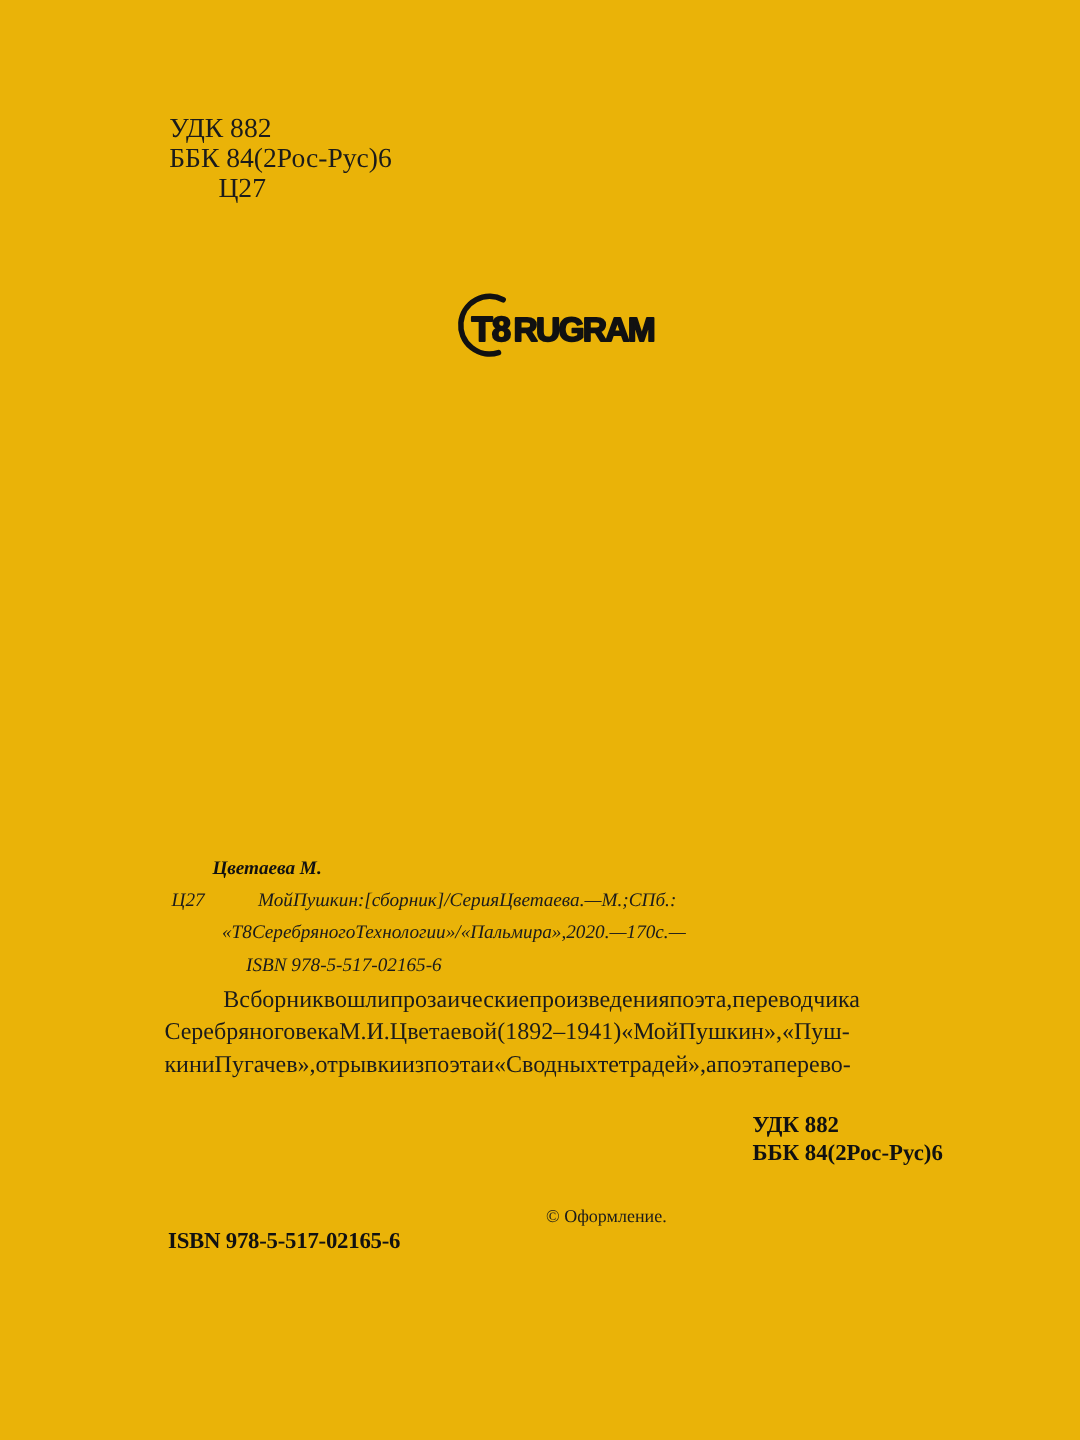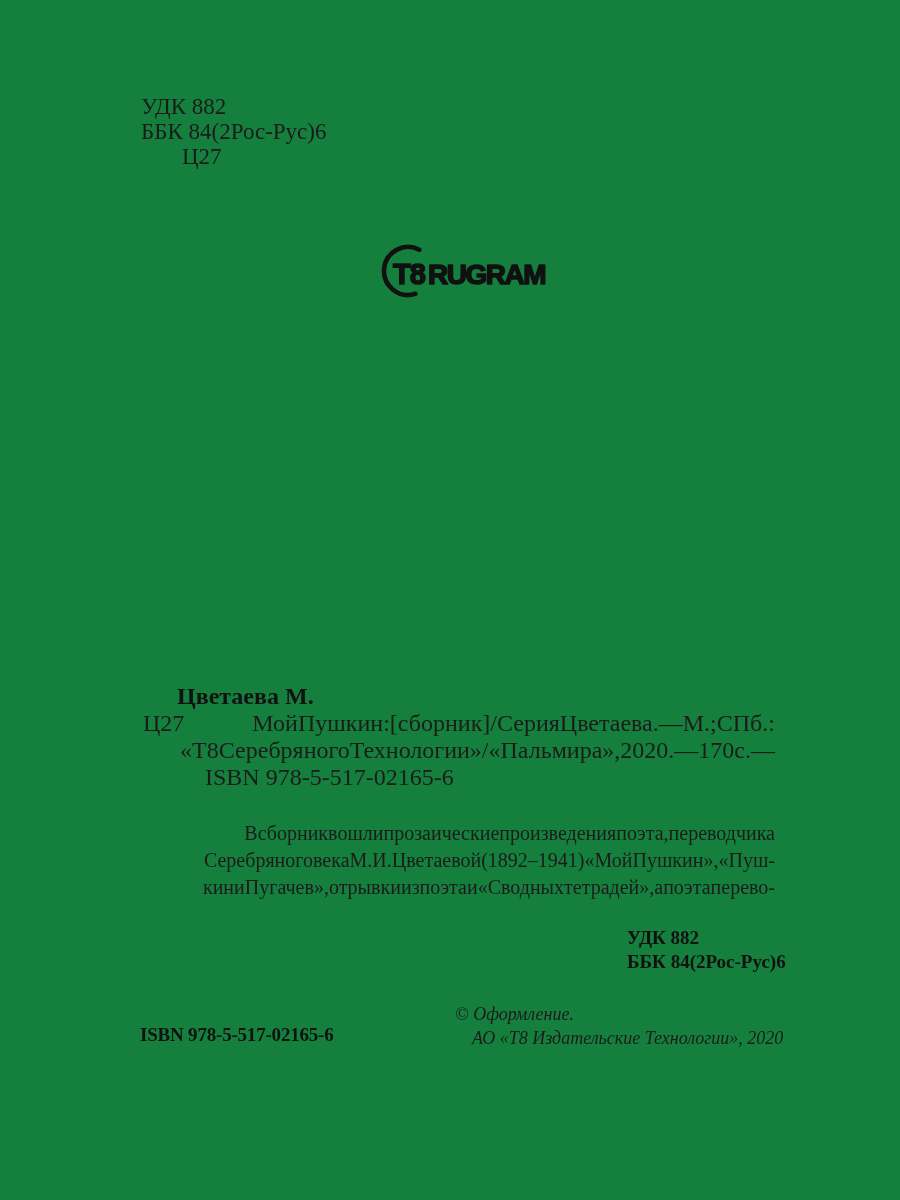--- a/index.html
+++ b/index.html
@@ -3,91 +3,90 @@
 <meta charset="utf-8">
 <style>
   html, body {
     margin: 0; padding: 0;
     background: #ffffff;
     font-family: "Liberation Serif", "DejaVu Serif", serif;
   }
   .page {
     position: relative;
     width: 900px; height: 1200px;
-    background: #15803d;
+    background: #eab308;
     color: #1b1b1b;
     overflow: hidden;
   }
   
   .top-codes {
     position: absolute; left: 141px; top: 94px;
     font-size: 23px; line-height: 25px;
     white-space: nowrap;
   }
   .top-codes .code-indent { margin-left: 41px; }
 
   
   .logo {
     position: absolute; left: 380px; top: 244px;
     width: 160px; height: 56px;
   }
   .logo svg { overflow: visible; display: block; }
 
   
   .biblio {
-    position: absolute; left: 141px; top: 683px;
+    position: absolute; left: 141px; top: 710px;
     width: 634px;
-    font-size: 24px; line-height: 27px;
+    font-size: 16px; line-height: 27px; font-style: italic;
   }
   .biblio .author {
     margin-left: 36px;
     font-weight: bold; color: #111111;
     white-space: nowrap;
   }
   .bib-row { position: relative; }
   .bib-code { position: absolute; left: 2px; top: 0; white-space: nowrap; }
   .ml74 { margin-left: 74px; }
-  .ml34 { margin-left: 28px; }
+  .ml34 { margin-left: 44px; }
   .ml64 { margin-left: 64px; white-space: nowrap; }
   .l3 { white-space: nowrap; }
 
   
   .annotation {
     position: absolute; left: 137px; top: 820px;
     width: 638px;
     font-size: 20px; line-height: 27px;
   }
   .annotation .ind { margin-left: 49px; }
   .annotation .last { white-space: nowrap; }
 
   
   [data-justify="true"] {
     display: flex;
-    justify-content: flex-end;
+    justify-content: flex-start;
   }
   [data-justify="true"] span { white-space: pre; }
 
   
   .footer-codes {
     position: absolute; left: 627px; top: 926px;
     font-size: 19px; line-height: 24px;
     font-weight: bold; color: #111111;
     white-space: nowrap;
   }
   .footer-isbn {
     position: absolute; left: 140px; top: 1024px;
     font-size: 19px; letter-spacing: -0.2px;
     font-weight: bold; color: #111111;
     white-space: nowrap;
   }
   .copyright {
     position: absolute; left: 455px; top: 1002px;
-    font-size: 18px; line-height: 24px;
+    font-size: 15px; line-height: 24px;
     white-space: nowrap;
-    font-style: italic;
   }
   .copyright .cont { text-indent: 17px; }
 </style>
 </head>
 <body>
 
 <div class="page">
 
   <div class="top-codes">
     <div>УДК 882</div>
@@ -176,16 +175,15 @@
 
   <div class="footer-codes">
     <div>УДК 882</div>
     <div>ББК 84(2Рос-Рус)6</div>
   </div>
 
   <div class="footer-isbn">ISBN 978-5-517-02165-6</div>
 
   <div class="copyright">
     <div>© Оформление.</div>
-    <div class="cont">АО «Т8 Издательские Технологии», 2020</div>
   </div>
 
 </div>
 
 </body></html>

